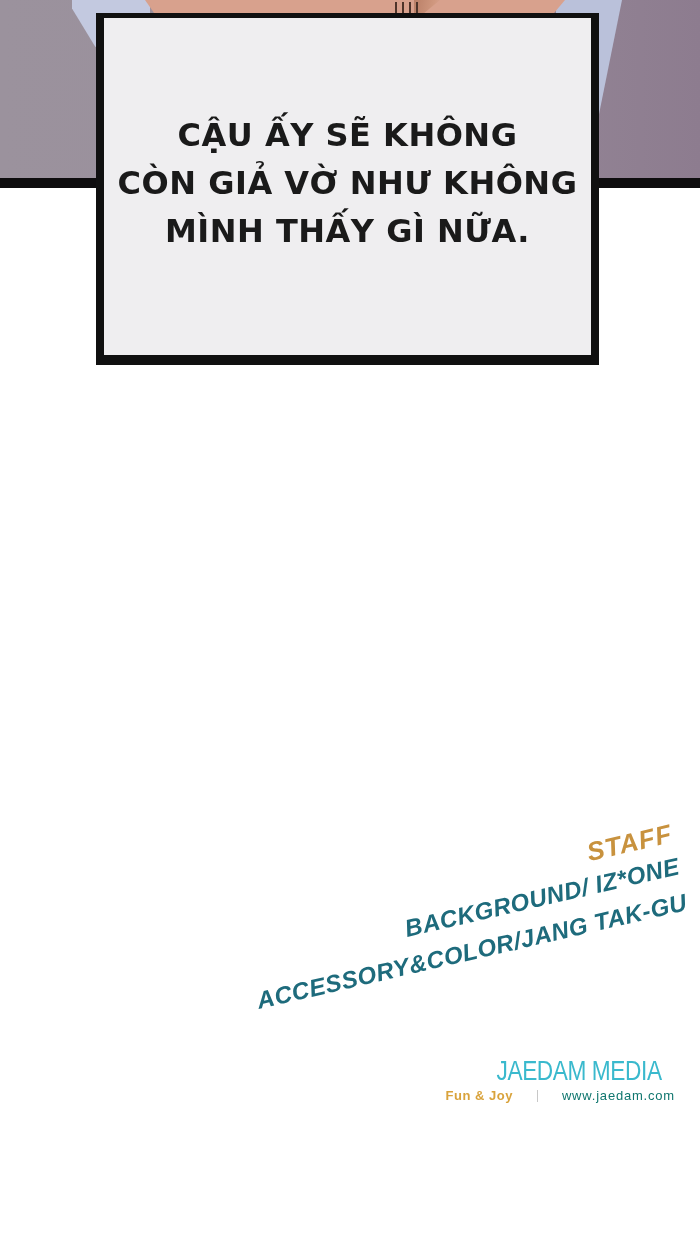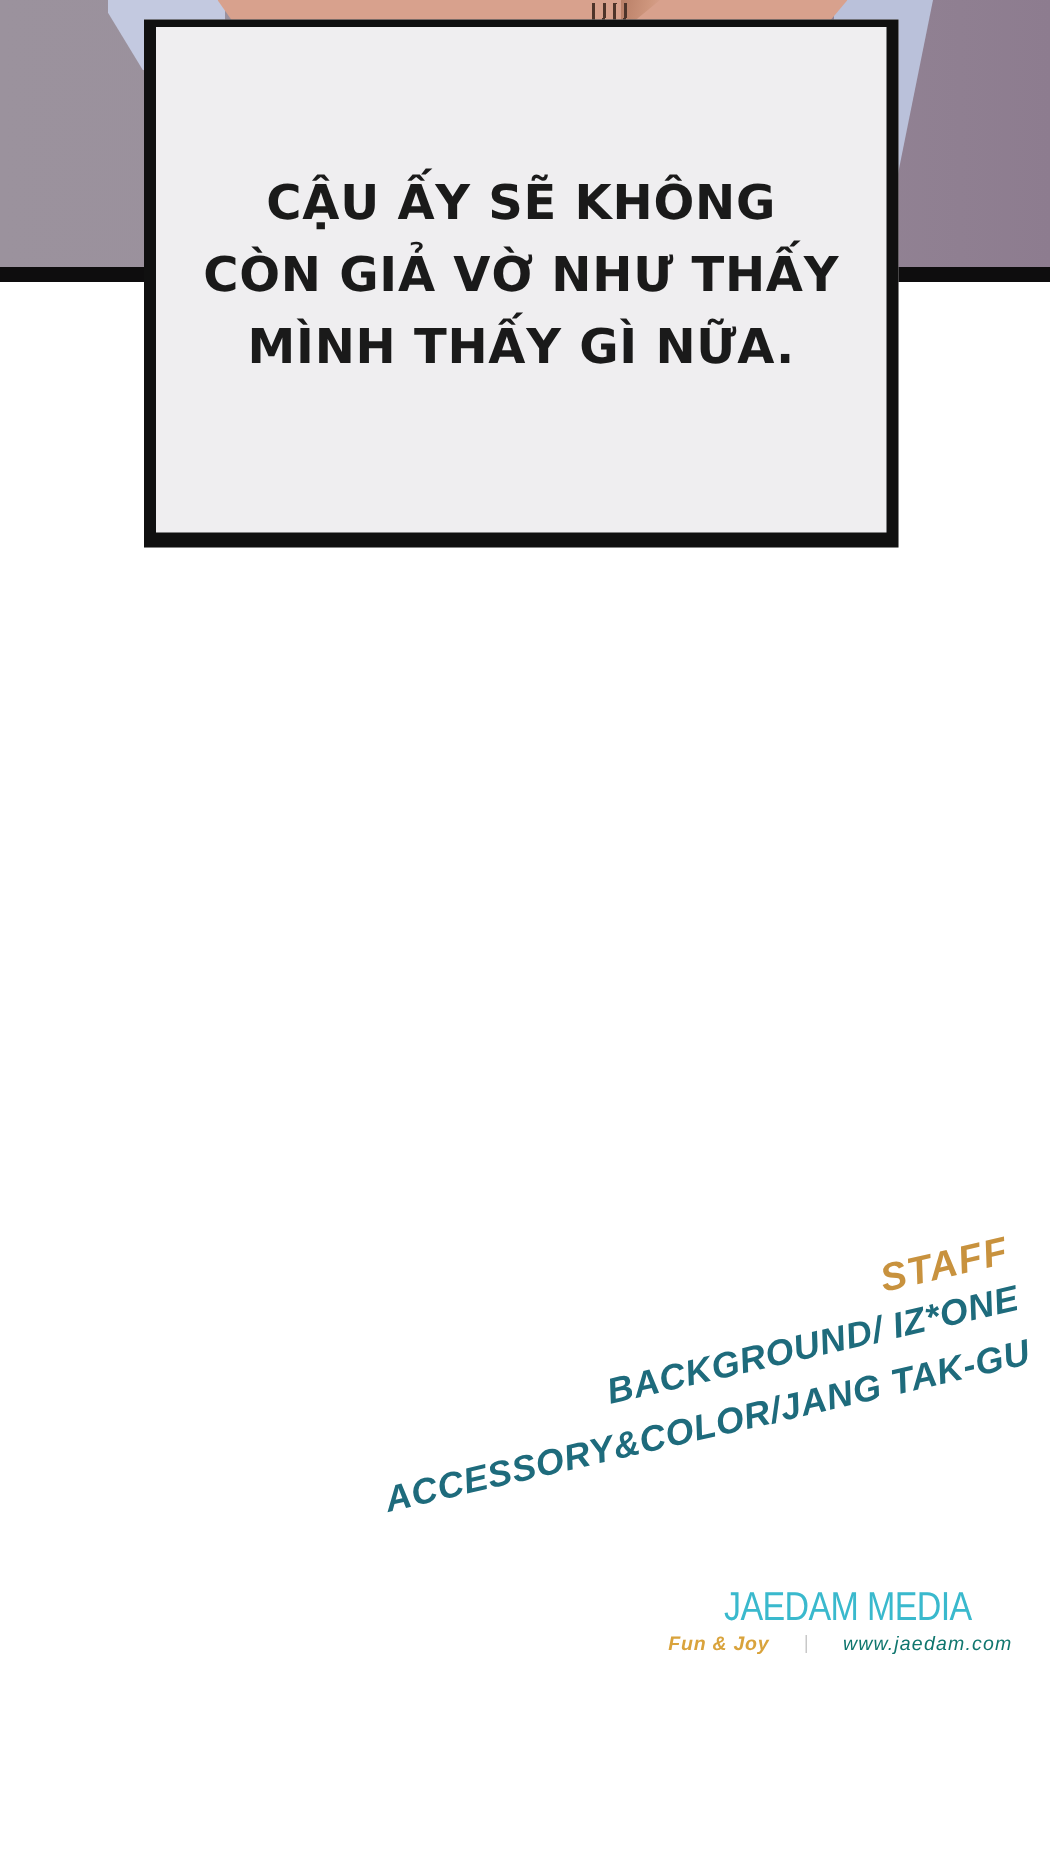--- a/index.html
+++ b/index.html
@@ -29,24 +29,24 @@
             font-size:32px;line-height:48px;color:#1a1a1a;letter-spacing:.5px;}
 
   
   .credit{position:absolute;white-space:nowrap;font-family:"Liberation Sans",sans-serif;
           font-style:italic;font-weight:bold;transform:rotate(-13deg);transform-origin:100% 50%;}
   .credit-staff{right:28px;top:818px;font-size:26px;color:#c8923e;letter-spacing:1px;}
   .credit-l2{right:21px;top:852px;font-size:24px;color:#1e6b7c;letter-spacing:.5px;}
   .credit-l3{right:13px;top:888px;font-size:24px;color:#1e6b7c;letter-spacing:.5px;}
 
   
-  .publisher{position:absolute;right:25px;top:1058px;text-align:left;}
+  .publisher{position:absolute;right:25px;top:1058px;text-align:center;}
   .publisher-name{font-size:27px;line-height:27px;color:#3ab9cd;letter-spacing:-.5px;
                   transform:scaleX(.84);transform-origin:100% 50%;white-space:nowrap;}
-  .publisher-sub{display:flex;justify-content:flex-end;align-items:center;gap:24px;margin-top:3px;font-style:italic;}
+  .publisher-sub{display:flex;justify-content:flex-end;align-items:center;gap:24px;margin-top:3px;}
   .publisher-tagline{font-size:13px;font-weight:bold;color:#d9a33c;letter-spacing:.5px;white-space:nowrap;}
   .publisher-divider{width:1px;height:12px;background:#c8c8c8;}
   .publisher-website{font-size:13px;color:#0f766e;letter-spacing:.8px;white-space:nowrap;}
 </style>
 </head>
 <body>
 
 <div class="stage">
 
   <div class="panel">
@@ -54,21 +54,21 @@
     <div class="clothing-right"></div>
     <div class="skin"></div>
     <div class="finger-shade"></div>
     <div class="fingers"></div>
   </div>
   <div class="panel-bottom-border"></div>
 
   <div class="speech-box">
     <div class="dialogue">
         <div>CẬU ẤY SẼ KHÔNG</div>
-        <div>CÒN GIẢ VỜ NHƯ THẤY</div>
+        <div>CÒN GIẢ VỜ NHƯ KHÔNG</div>
         <div>MÌNH THẤY GÌ NỮA.</div>
       </div>
   </div>
 
   <div class="credit credit-staff">STAFF</div>
   <div class="credit credit-l2">BACKGROUND/ IZ*ONE</div>
   <div class="credit credit-l3">ACCESSORY&amp;COLOR/JANG TAK-GU</div>
 
   <div class="publisher">
     <div class="publisher-name">JAEDAM MEDIA</div>

